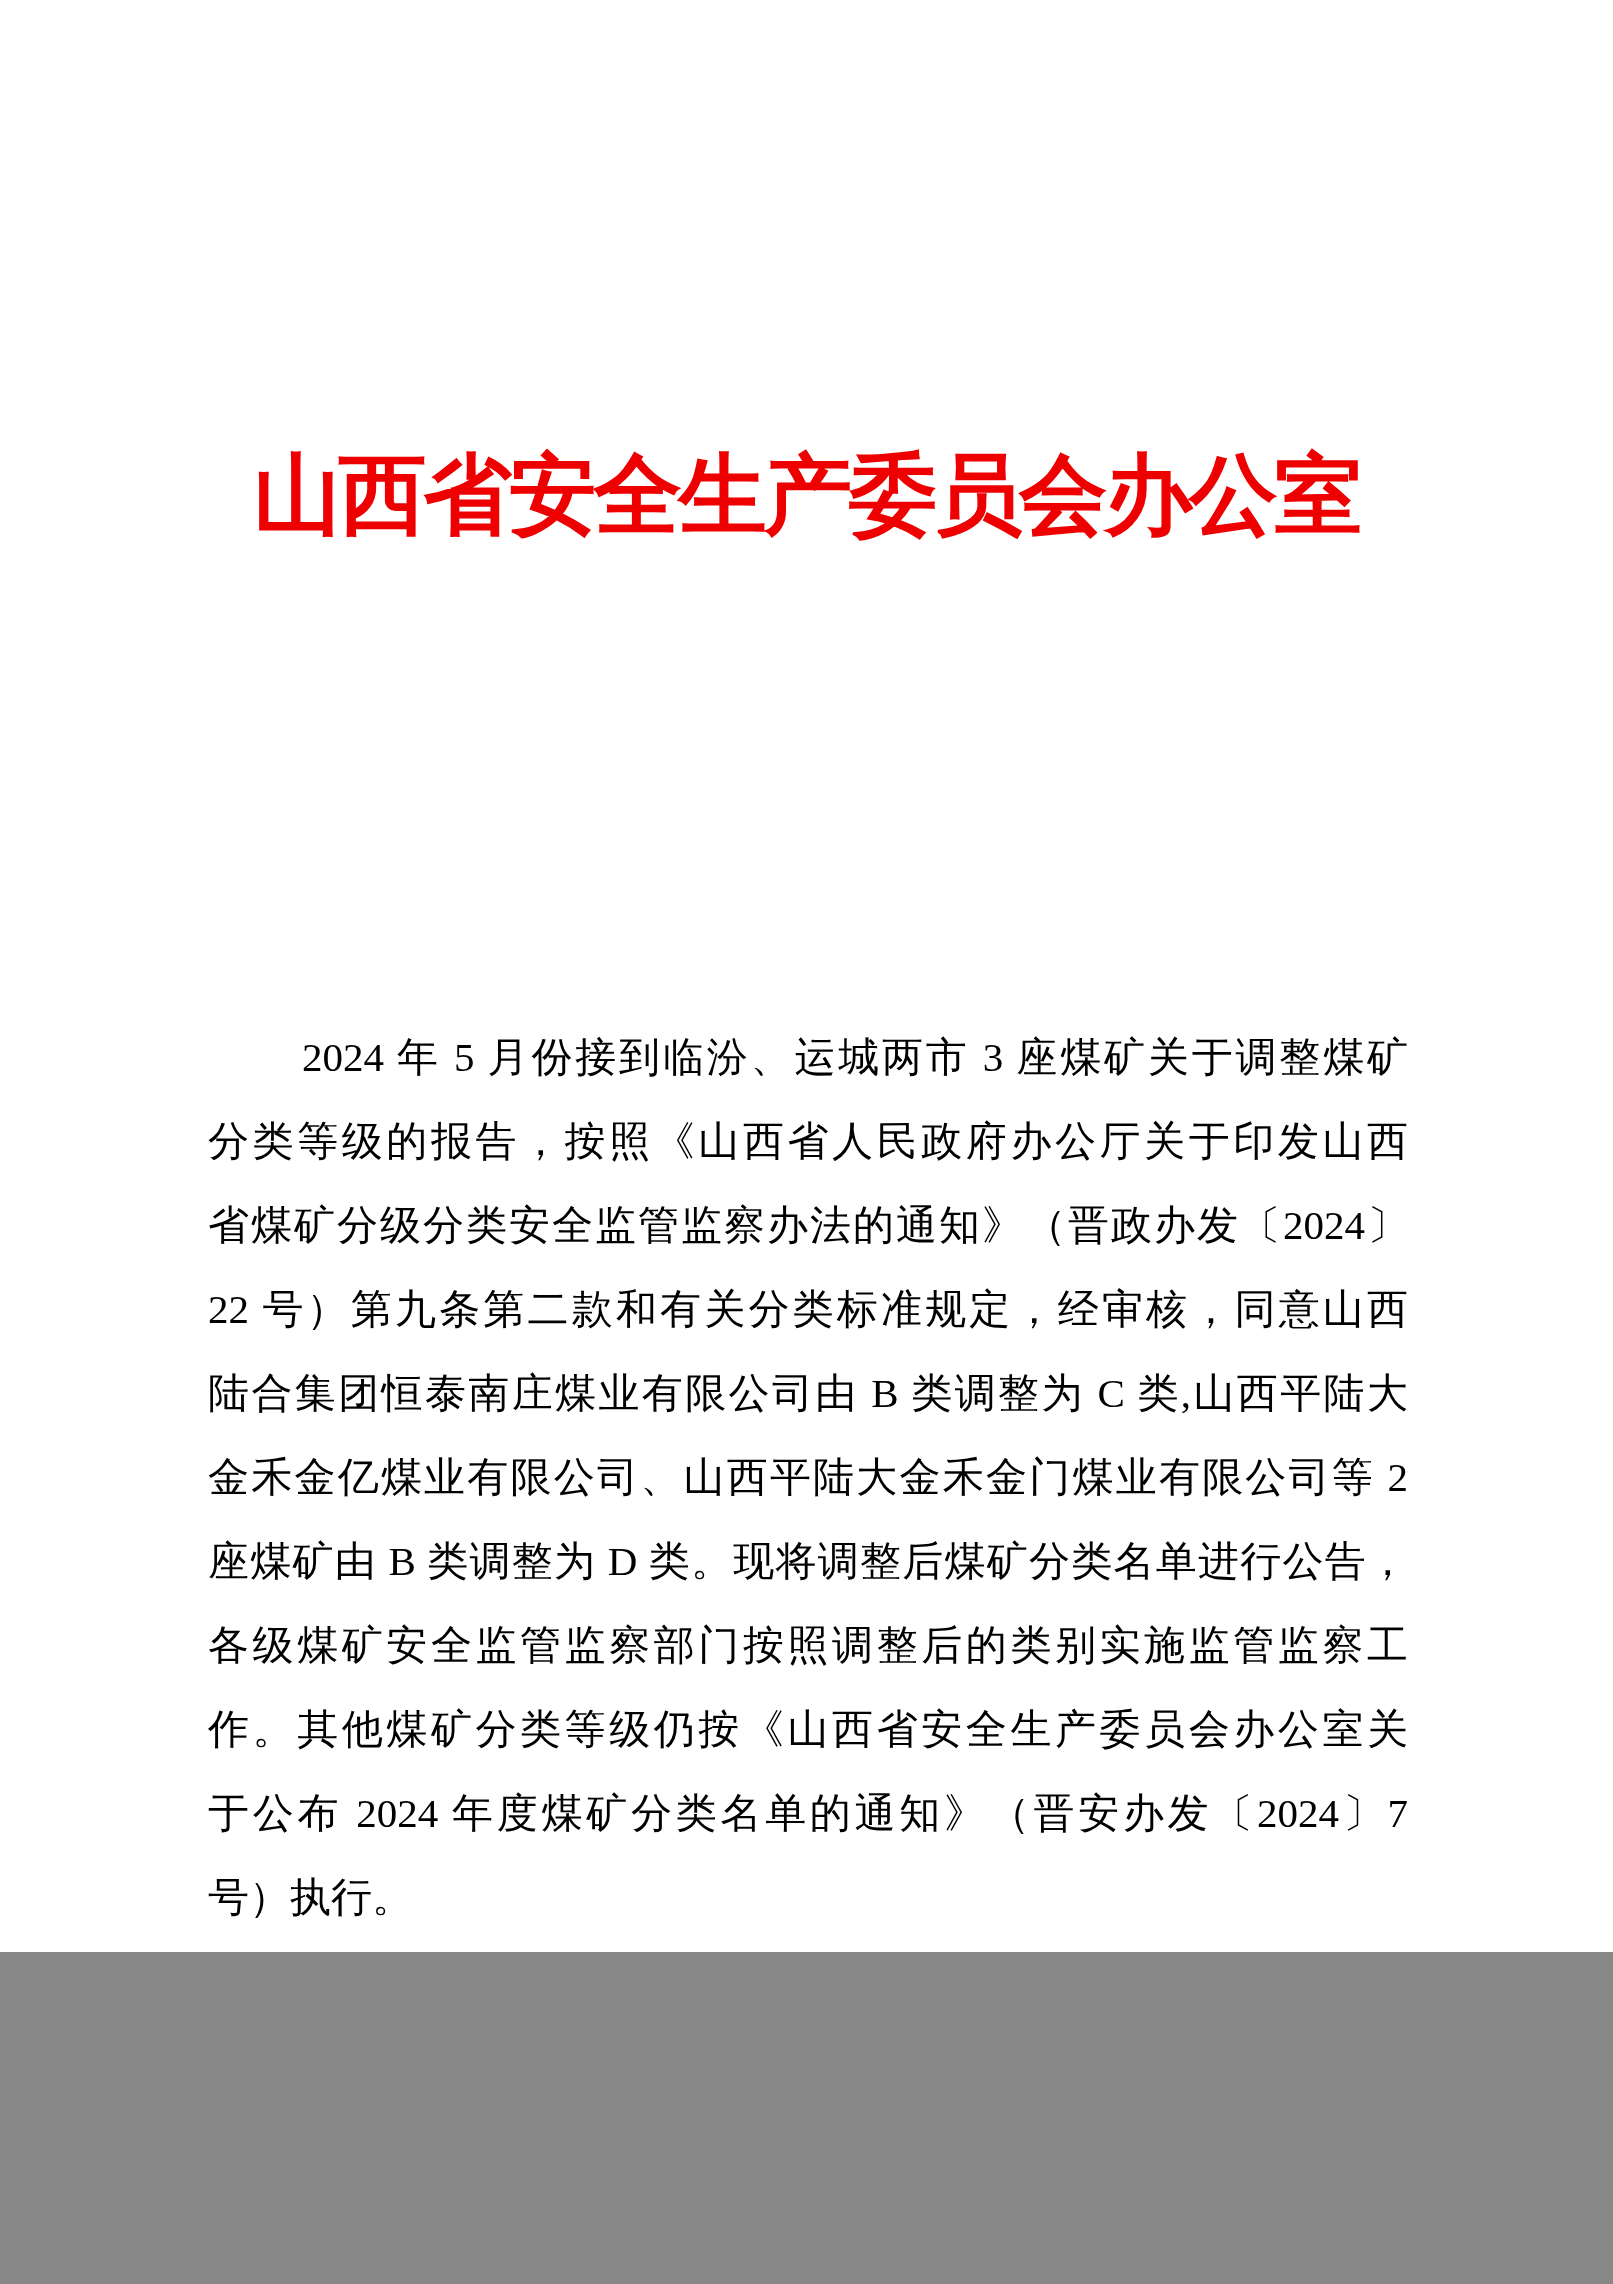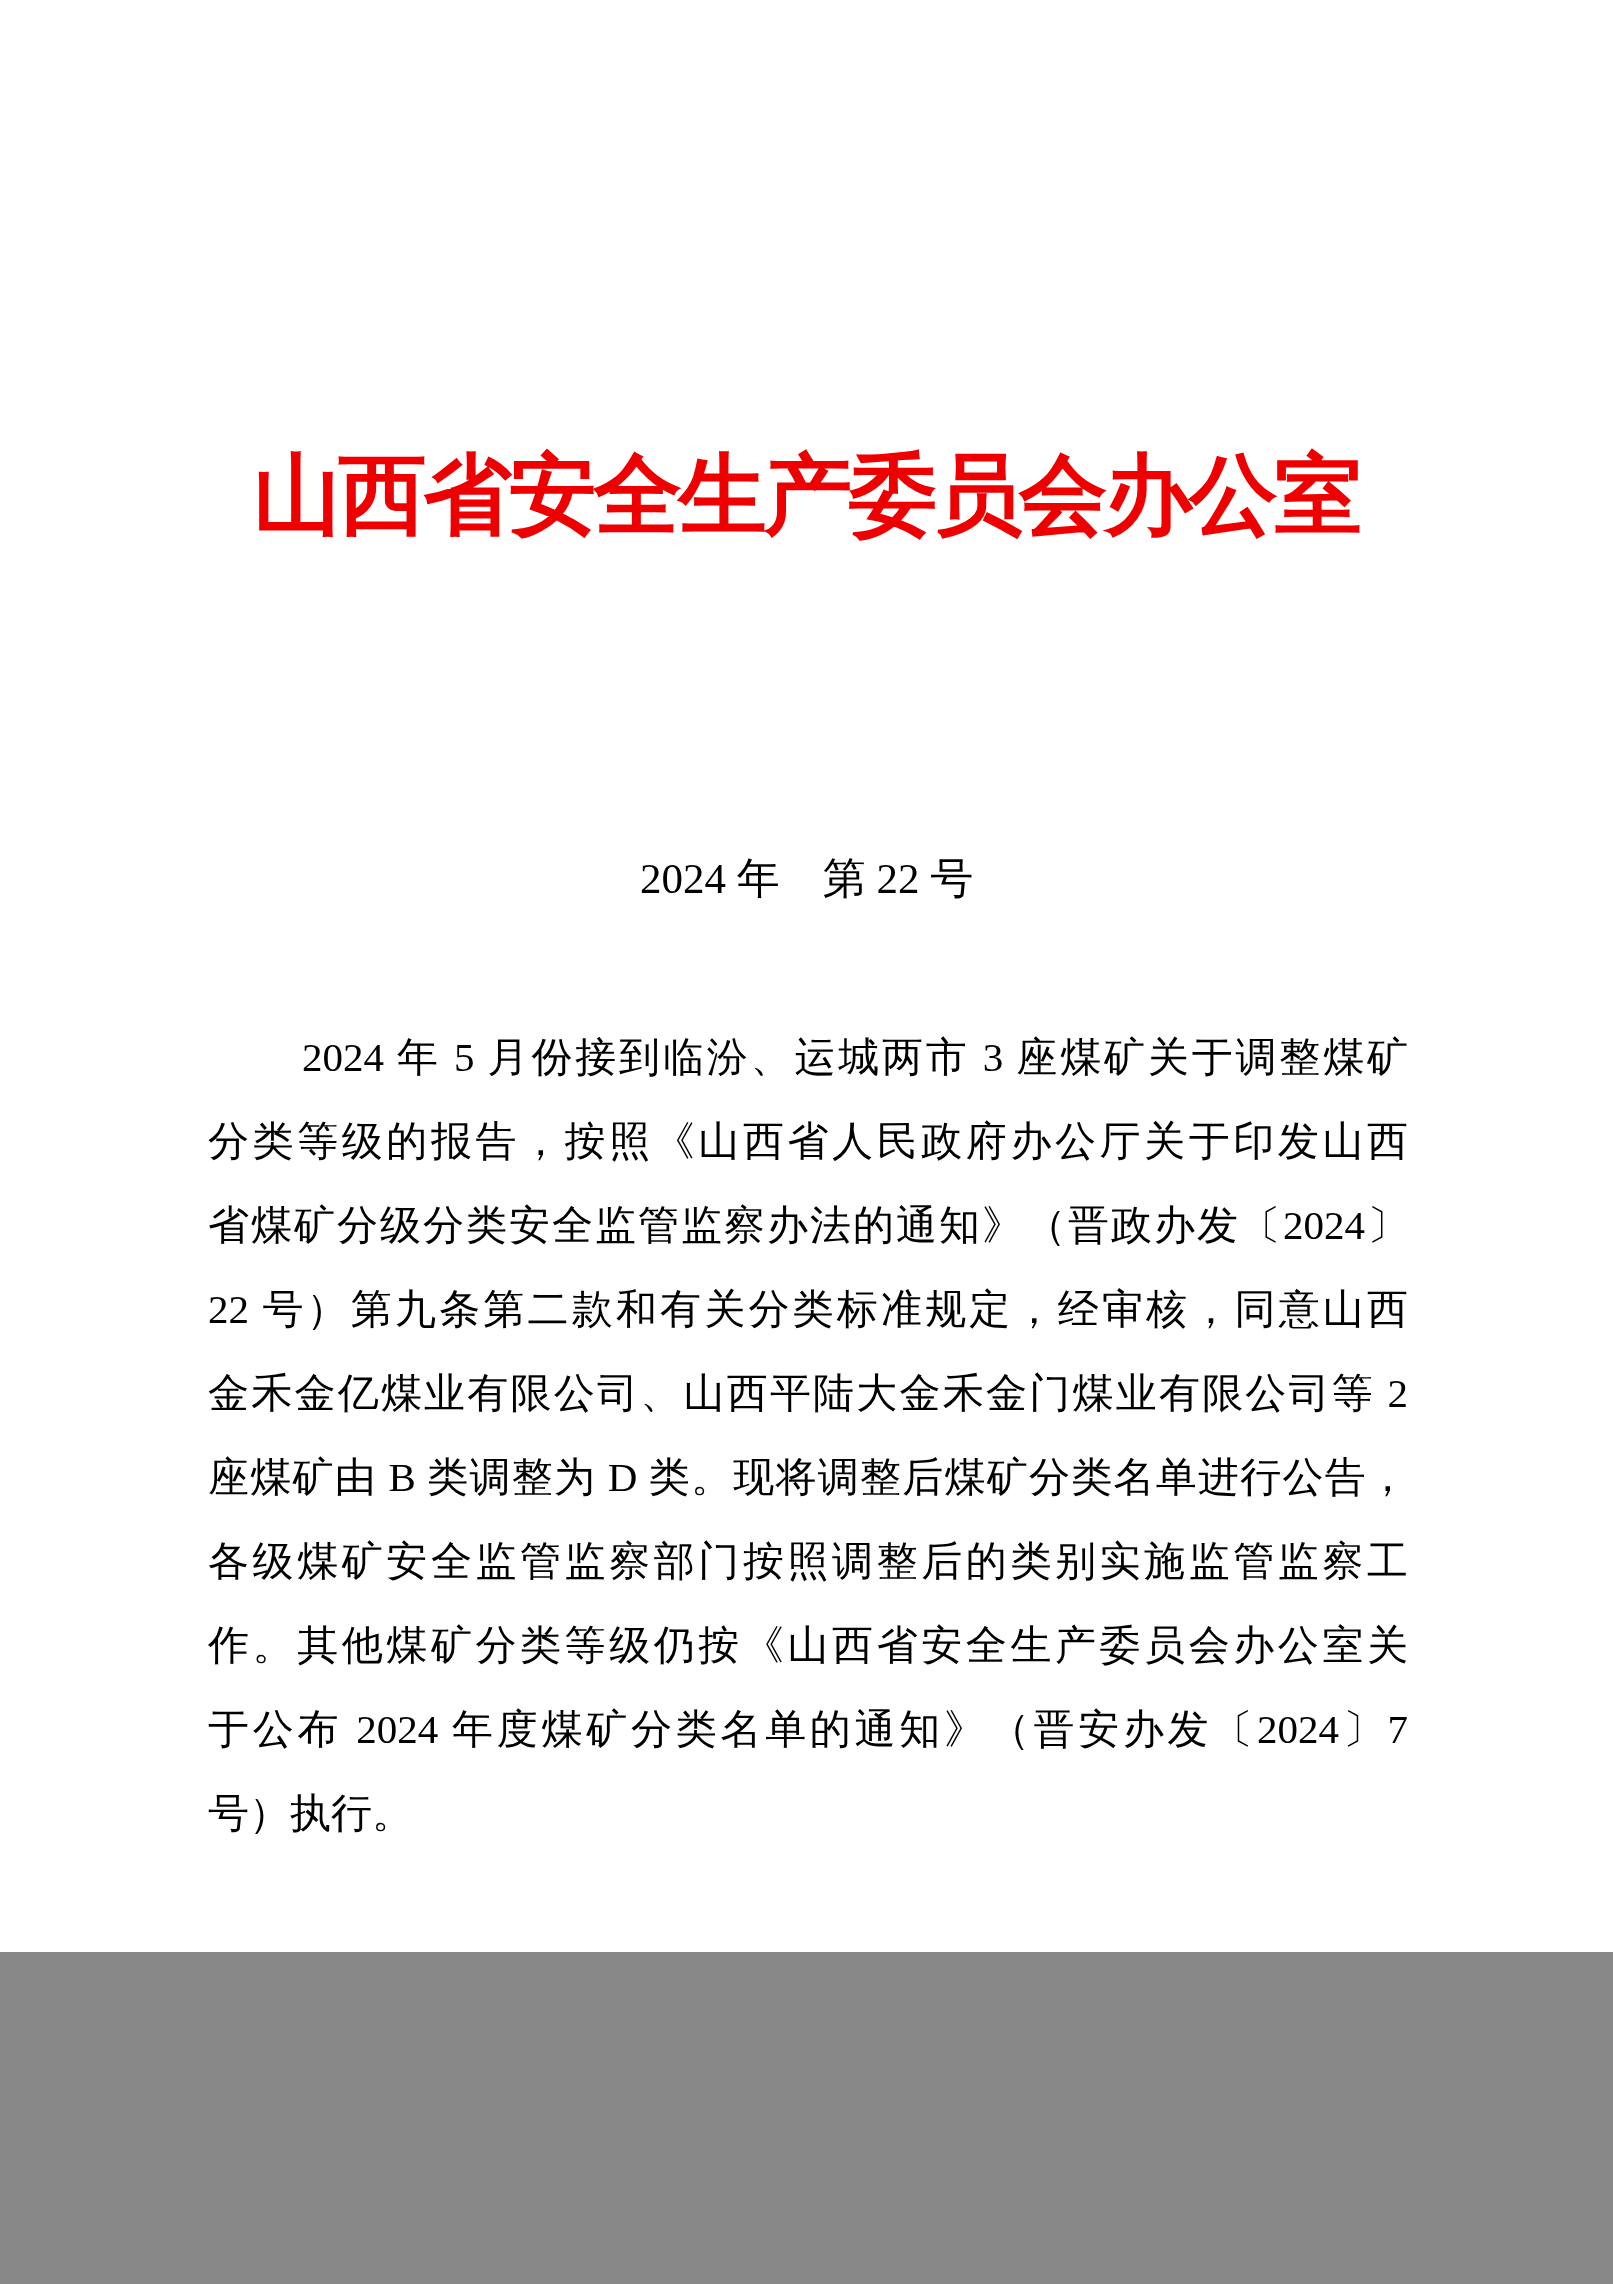--- a/index.html
+++ b/index.html
@@ -85,27 +85,27 @@
     color: var(--body-color, #000000);
   }
 </style>
 </head>
 <body>
 
 <div class="page">
   <div class="org-title">山西省安全生产委员会办公室</div>
 
 
-  <div class="doc-number">2024 年　第 22 号</div>
 
   <div class="body-block">
       <div class="line first">2024 年 5 月份接到临汾、运城两市 3 座煤矿关于调整煤矿</div>
       <div class="line">分类等级的报告，按照《山西省人民政府办公厅关于印发山西</div>
       <div class="line">省煤矿分级分类安全监管监察办法的通知》（晋政办发〔2024〕</div>
       <div class="line">22 号）第九条第二款和有关分类标准规定，经审核，同意山西</div>
+      <div class="line">陆合集团恒泰南庄煤业有限公司由 B 类调整为 C 类,山西平陆大</div>
       <div class="line">金禾金亿煤业有限公司、山西平陆大金禾金门煤业有限公司等 2</div>
       <div class="line">座煤矿由 B 类调整为 D 类。现将调整后煤矿分类名单进行公告，</div>
       <div class="line">各级煤矿安全监管监察部门按照调整后的类别实施监管监察工</div>
       <div class="line">作。其他煤矿分类等级仍按《山西省安全生产委员会办公室关</div>
       <div class="line">于公布 2024 年度煤矿分类名单的通知》（晋安办发〔2024〕7</div>
       <div class="line last">号）执行。</div>
     </div>
 
   <div class="page-number">– 1 –</div>
 </div>

